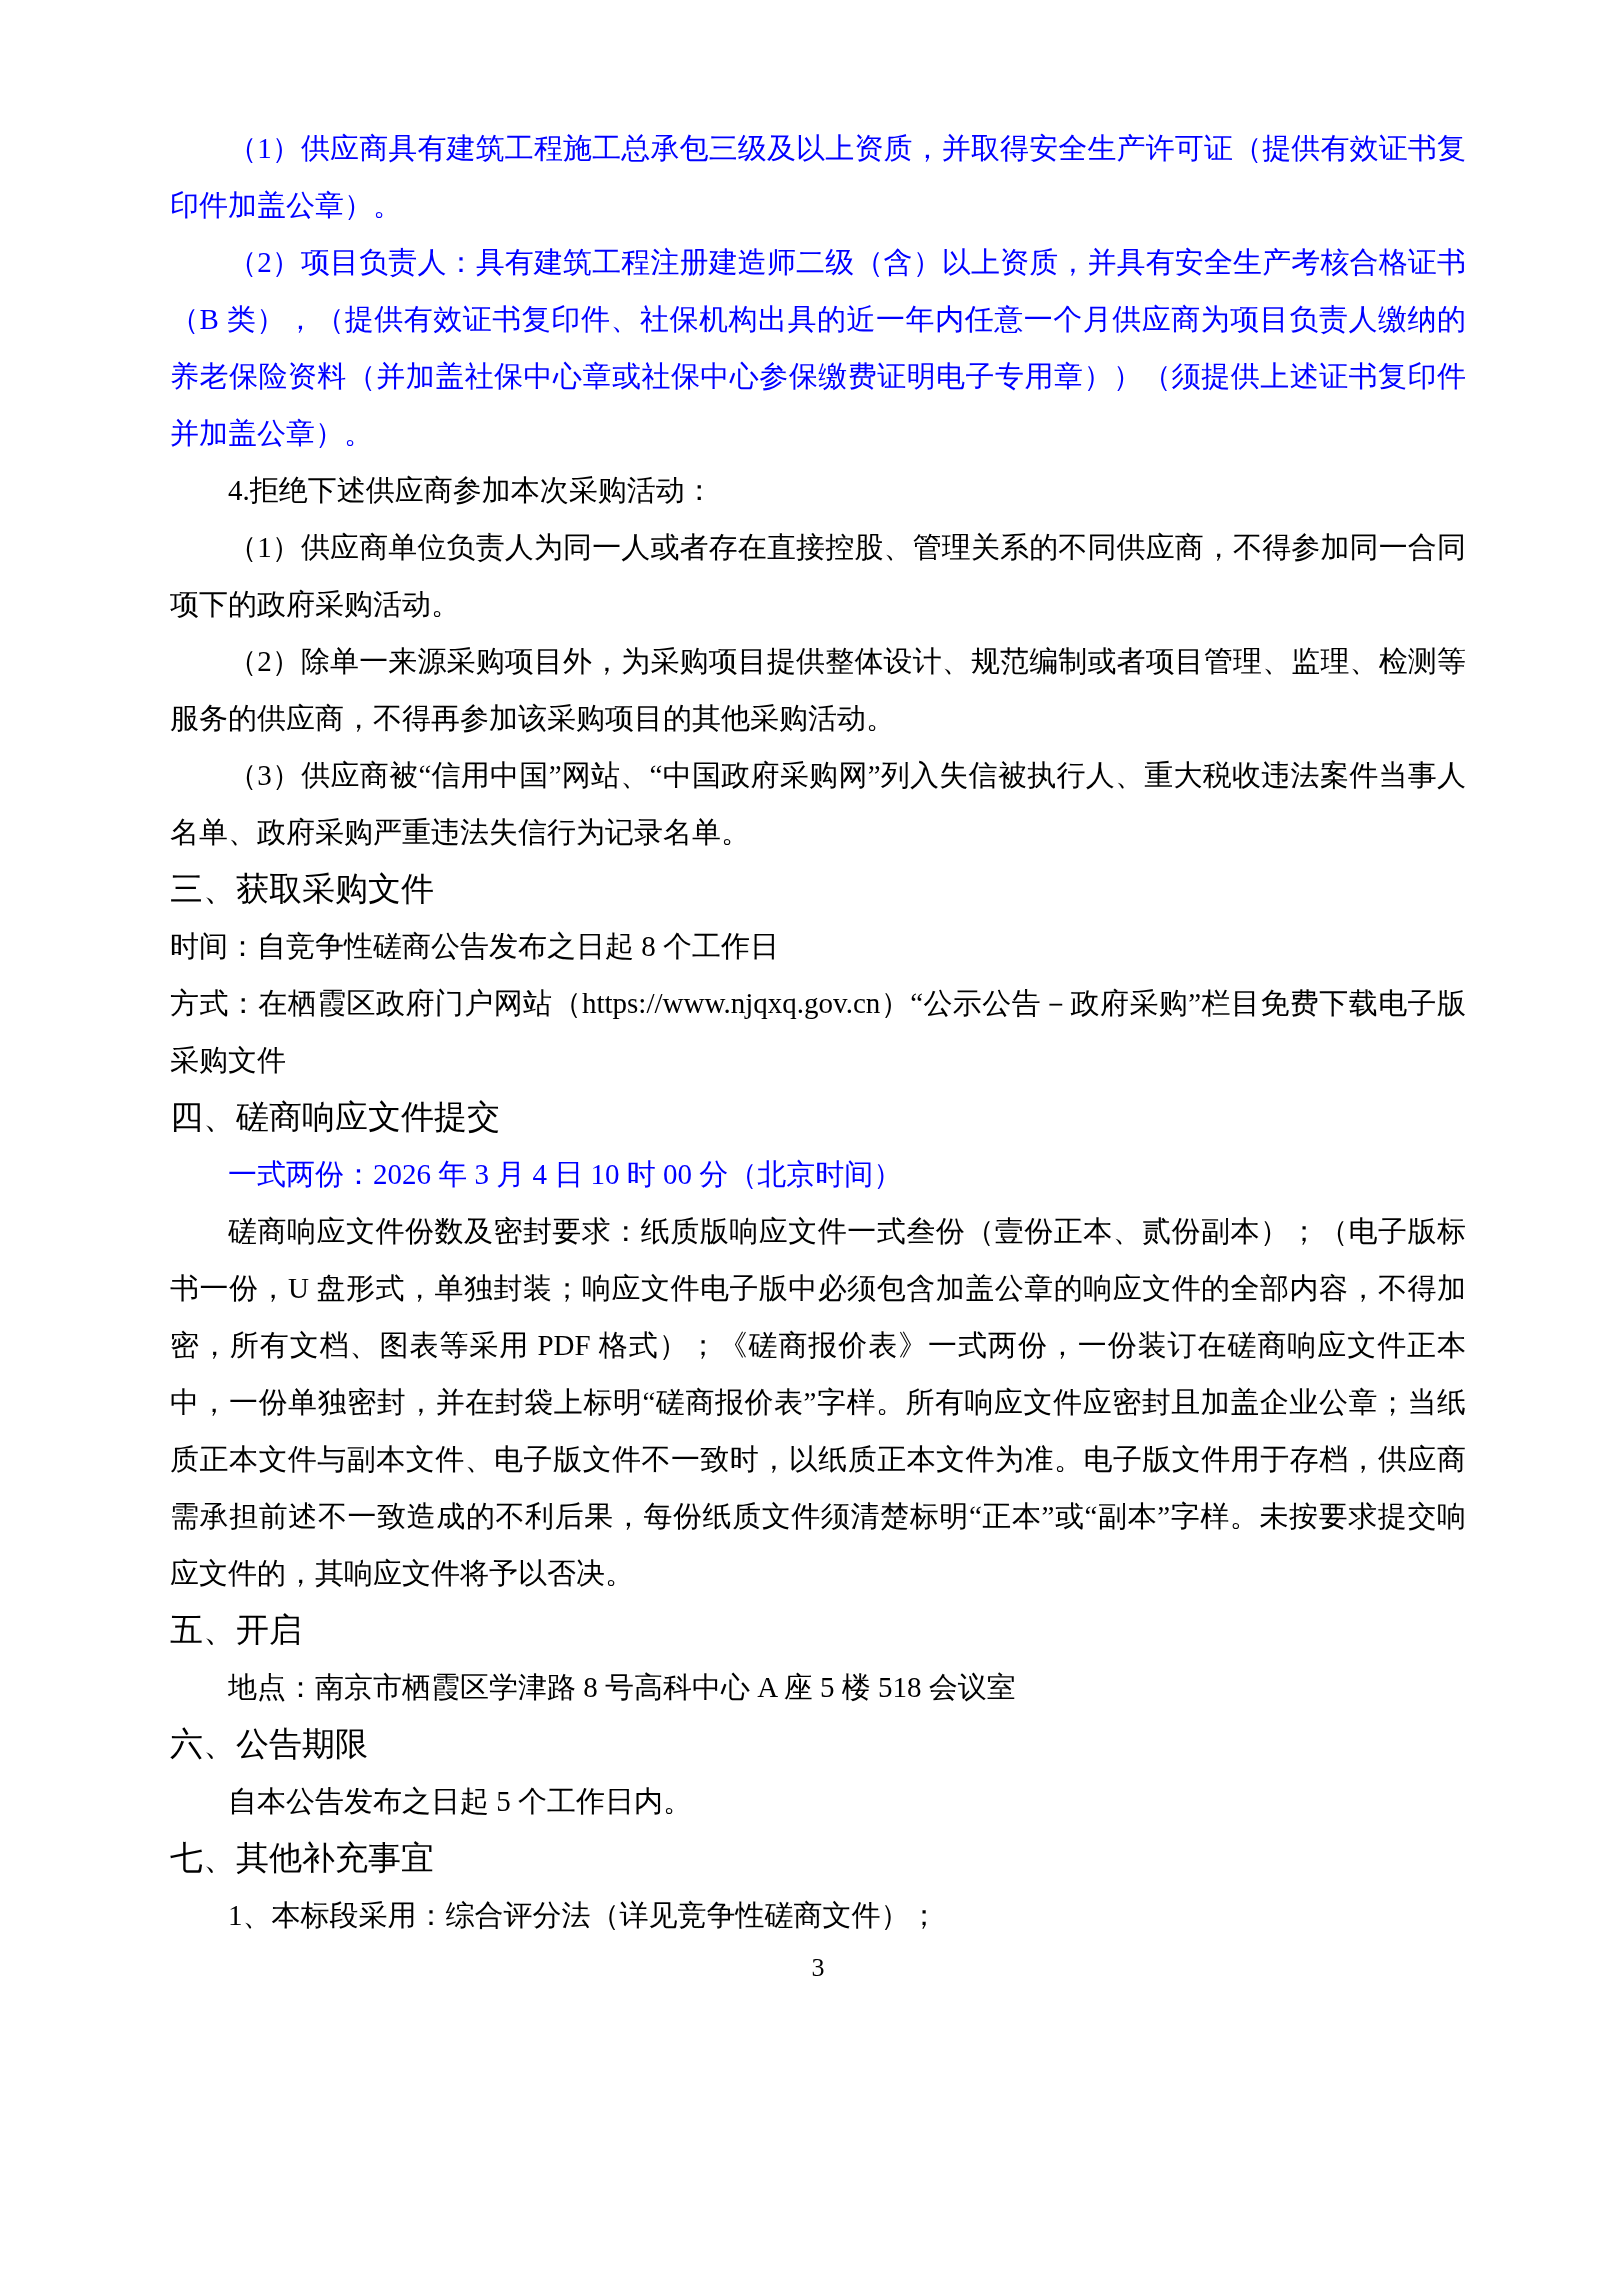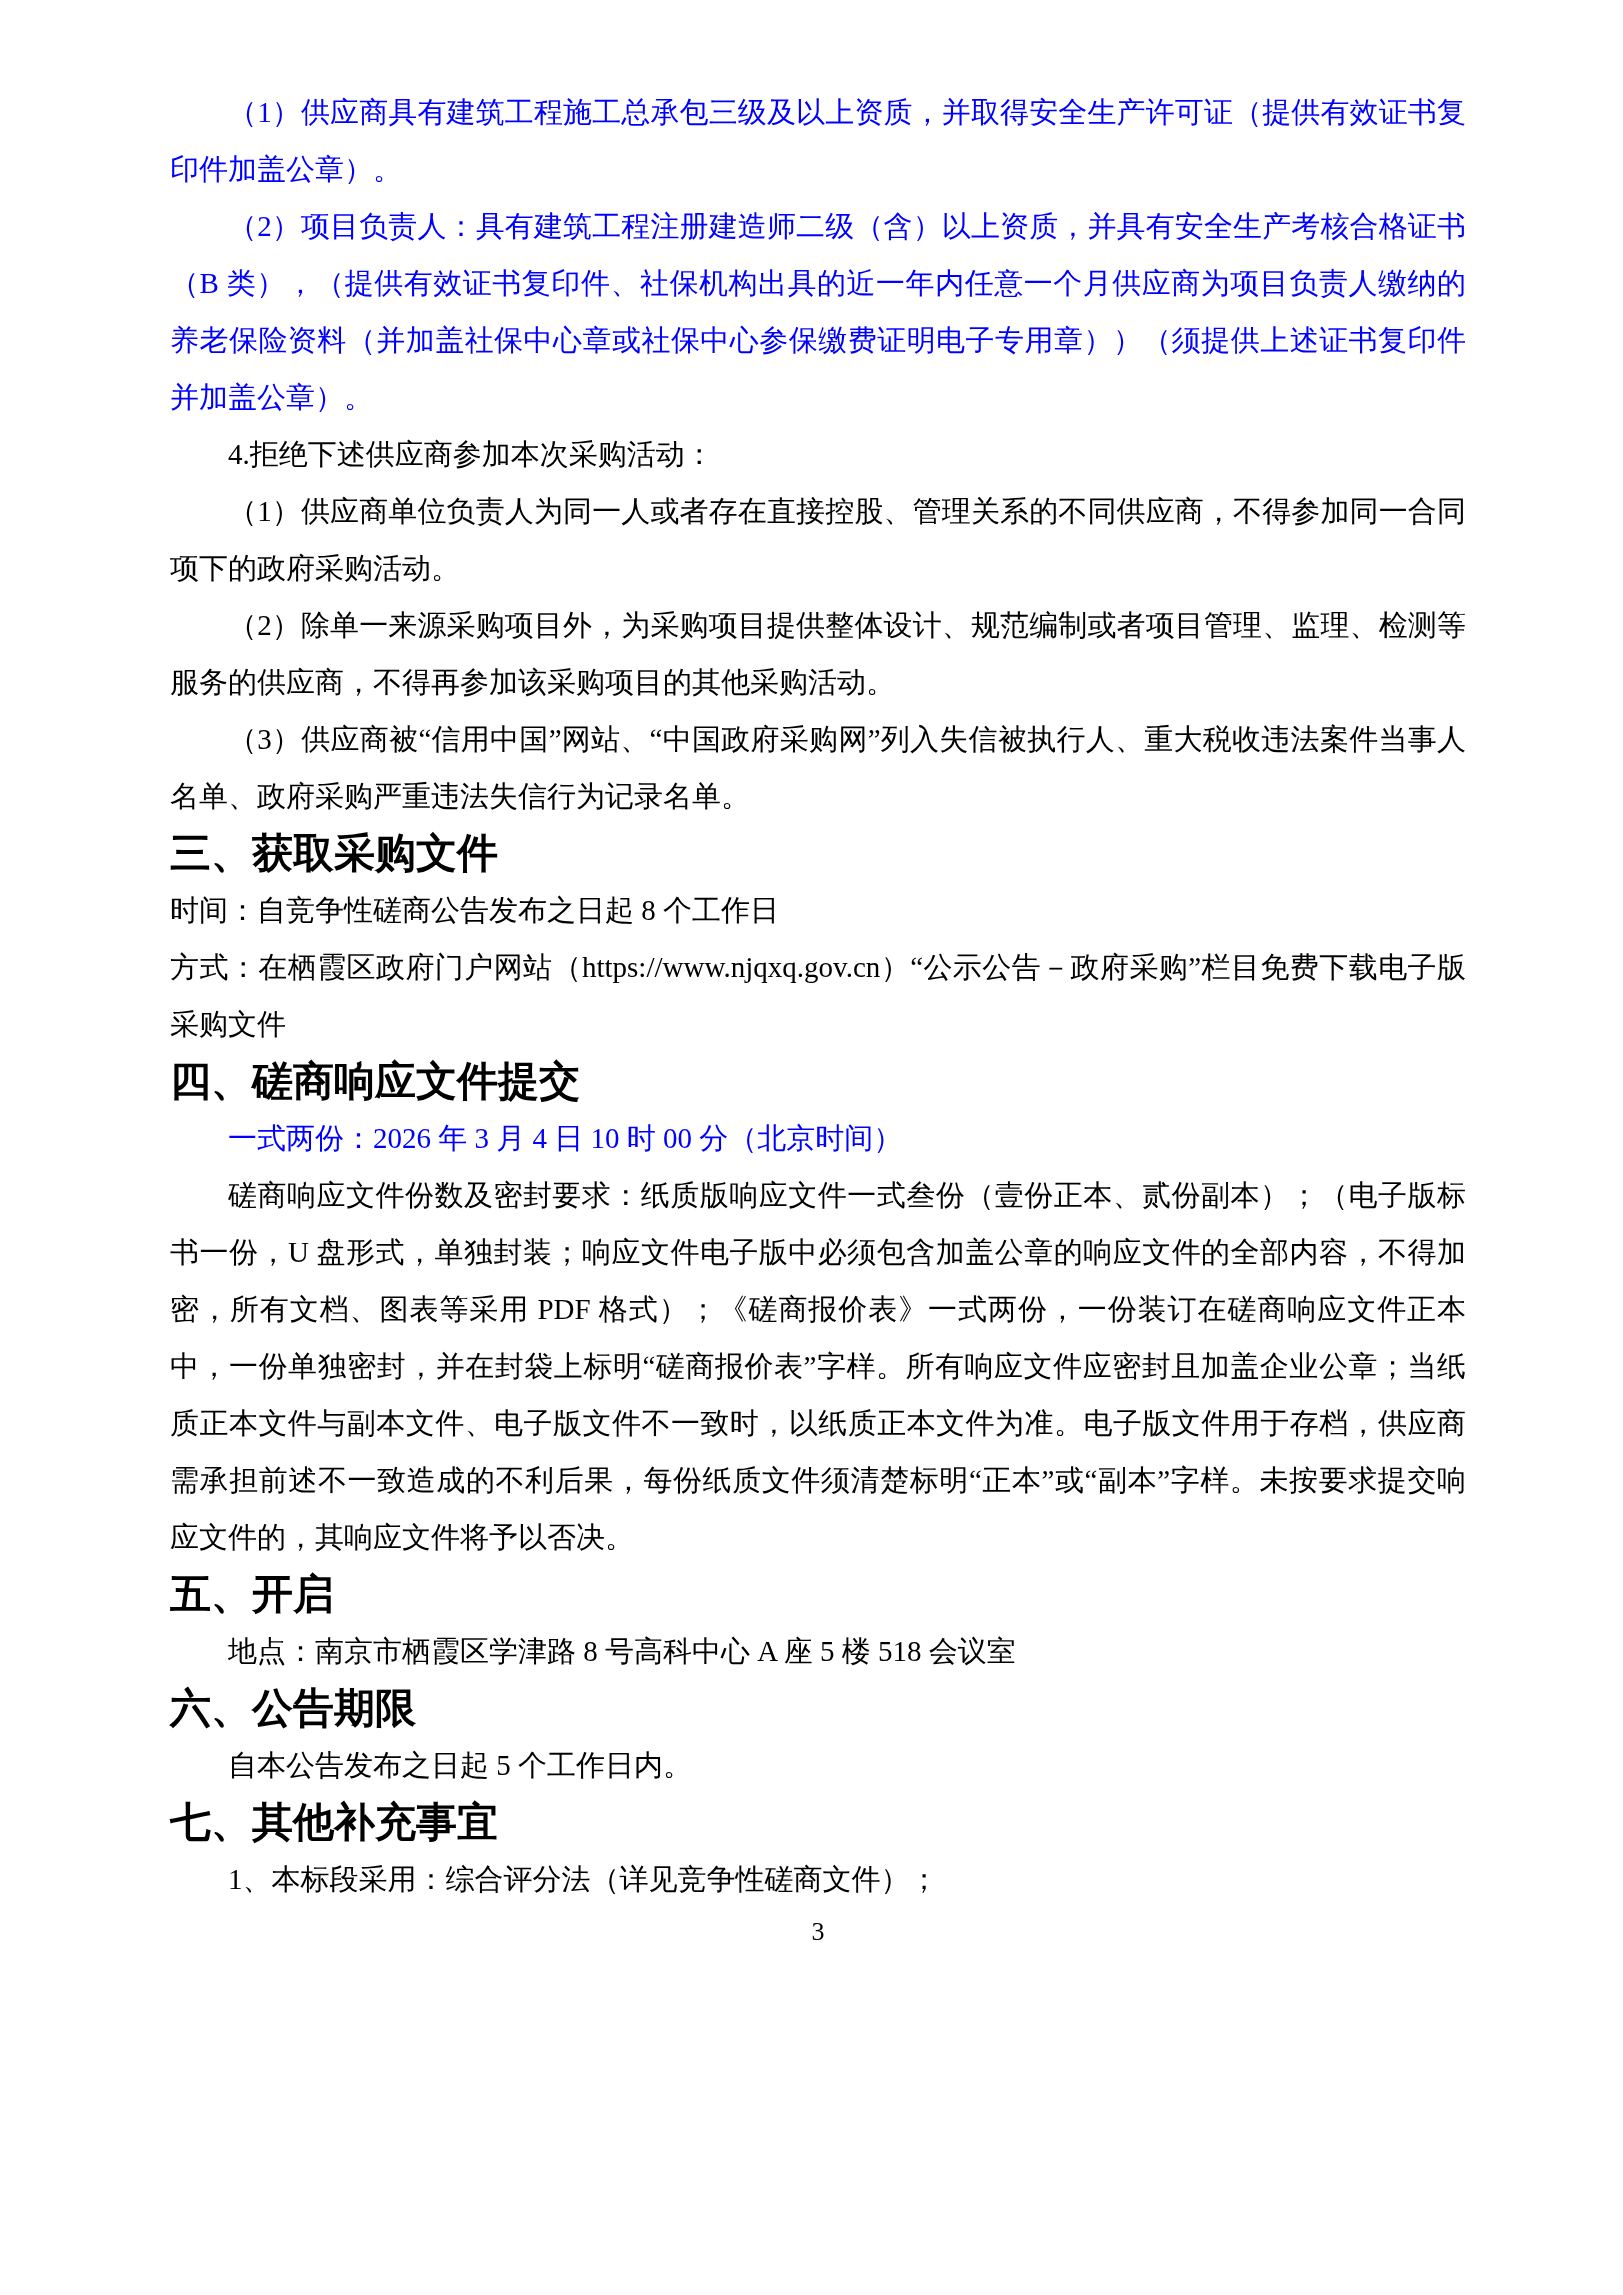--- a/index.html
+++ b/index.html
@@ -10,35 +10,35 @@
   body {
     width: 1623px;
     height: 2295px;
     font-family: "Liberation Serif", "DejaVu Serif", serif;
     color: #000000;
   }
   .page {
     box-sizing: border-box;
     width: 1623px;
     height: 2253px;
-    padding: 84px 157px 0 170px;
+    padding: 120px 157px 0 170px;
     overflow: hidden;
     background: #ffffff;
   }
   .para, .heading {
     margin: 0;
     font-size: 29px;
     line-height: 57px;
     text-align: justify;
     font-weight: normal;
     word-break: break-word;
   }
   .heading {
-    font-size: 41px;
-    font-weight: bold;
+    font-size: 33px;
+    font-weight: normal;
   }
   .indent { text-indent: 2em; }
   .blue   { color: #0000ff; }
   .bold   { font-weight: normal; }
   .page-number {
     margin-top: 8.2px;
     font-size: 26px;
     line-height: 31px;
     text-align: center;
     color: #000000;

